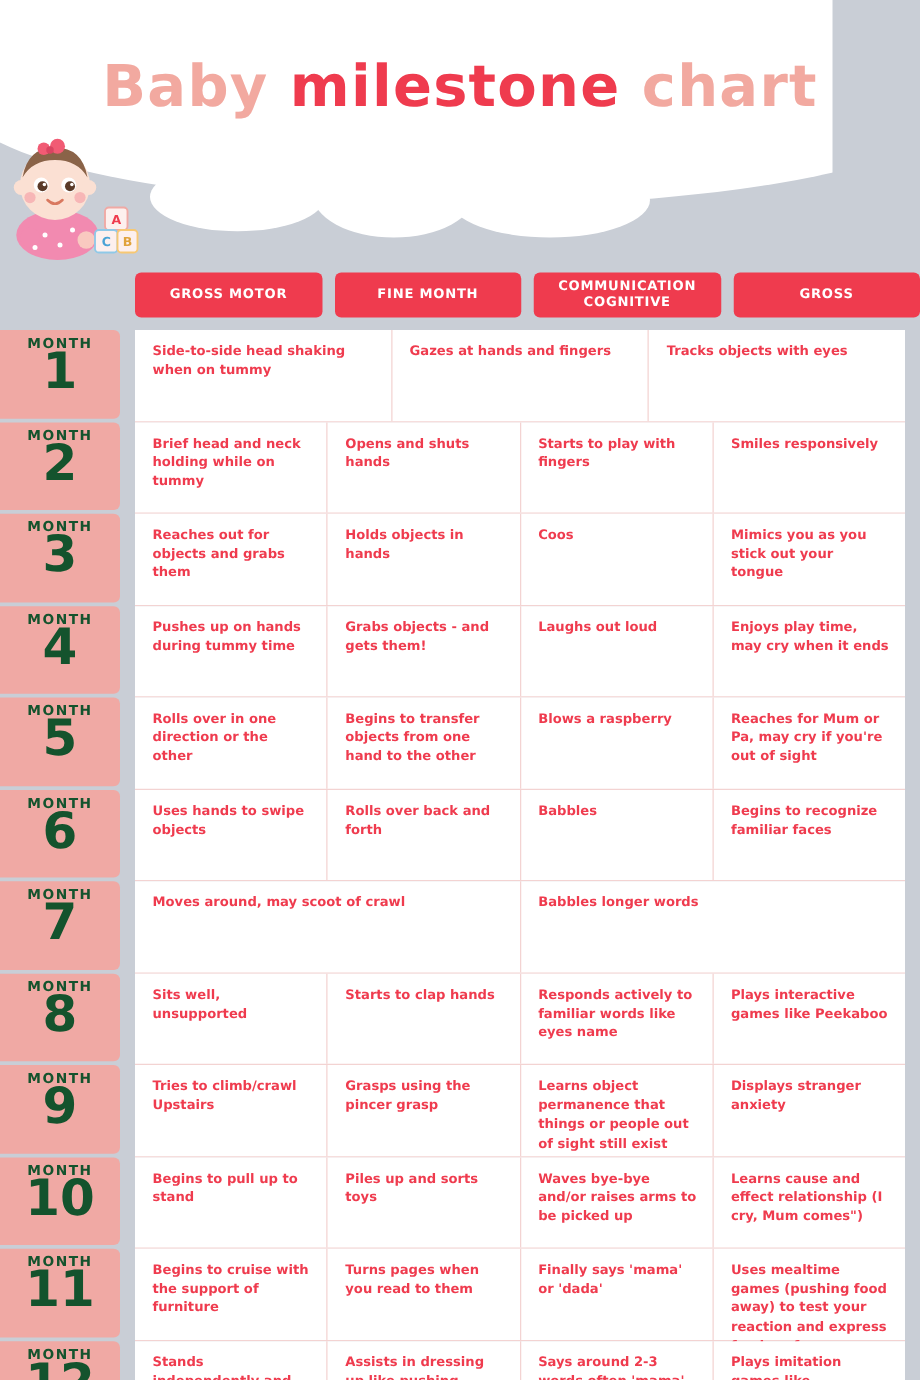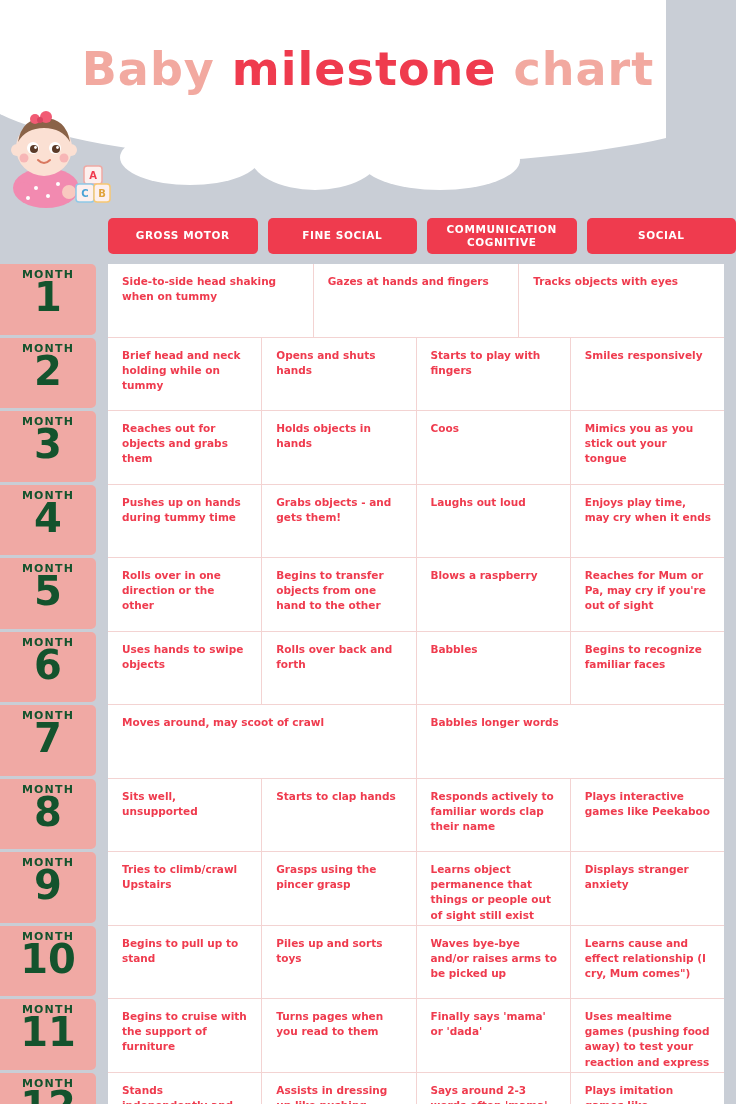--- a/index.html
+++ b/index.html
@@ -213,23 +213,23 @@
     <rect x="70" y="74" width="18" height="18" rx="3" fill="#fdf0ee" stroke="#8fc9e8" stroke-width="1.5"></rect>
     <text x="79" y="87" font-size="10" font-weight="bold" fill="#4aa3d6" text-anchor="middle" font-family="DejaVu Sans">C</text>
     <rect x="88" y="74" width="16" height="18" rx="3" fill="#fdf0ee" stroke="#f7c873" stroke-width="1.5"></rect>
     <text x="96" y="87" font-size="10" font-weight="bold" fill="#e0a33c" text-anchor="middle" font-family="DejaVu Sans">B</text>
   </svg>
 </div>
 
 <div class="chart">
   <div class="col-headers">
     <div class="col-head">GROSS MOTOR</div>
-    <div class="col-head">FINE SOCIAL</div>
+    <div class="col-head">FINE MONTH</div>
     <div class="col-head">COMMUNICATION COGNITIVE</div>
-    <div class="col-head">SOCIAL</div>
+    <div class="col-head">GROSS</div>
   </div>
 
   <div class="rows">
 
     <div class="row">
       <div class="month-cell">
         <div class="month-word">MONTH</div>
         <div class="month-num">1</div>
       </div>
       <div class="data-cells">
@@ -371,21 +371,21 @@
         <div class="month-num">8</div>
       </div>
       <div class="data-cells">
         <div class="cell">
             <span>Sits well, unsupported</span>
           </div>
         <div class="cell">
             <span>Starts to clap hands</span>
           </div>
         <div class="cell">
-            <span>Responds actively to familiar words clap their name</span>
+            <span>Responds actively to familiar words like eyes name</span>
           </div>
         <div class="cell">
             <span>Plays interactive games like Peekaboo</span>
           </div>
       </div>
     </div>
 
     <div class="row">
       <div class="month-cell">
         <div class="month-word">MONTH</div>

